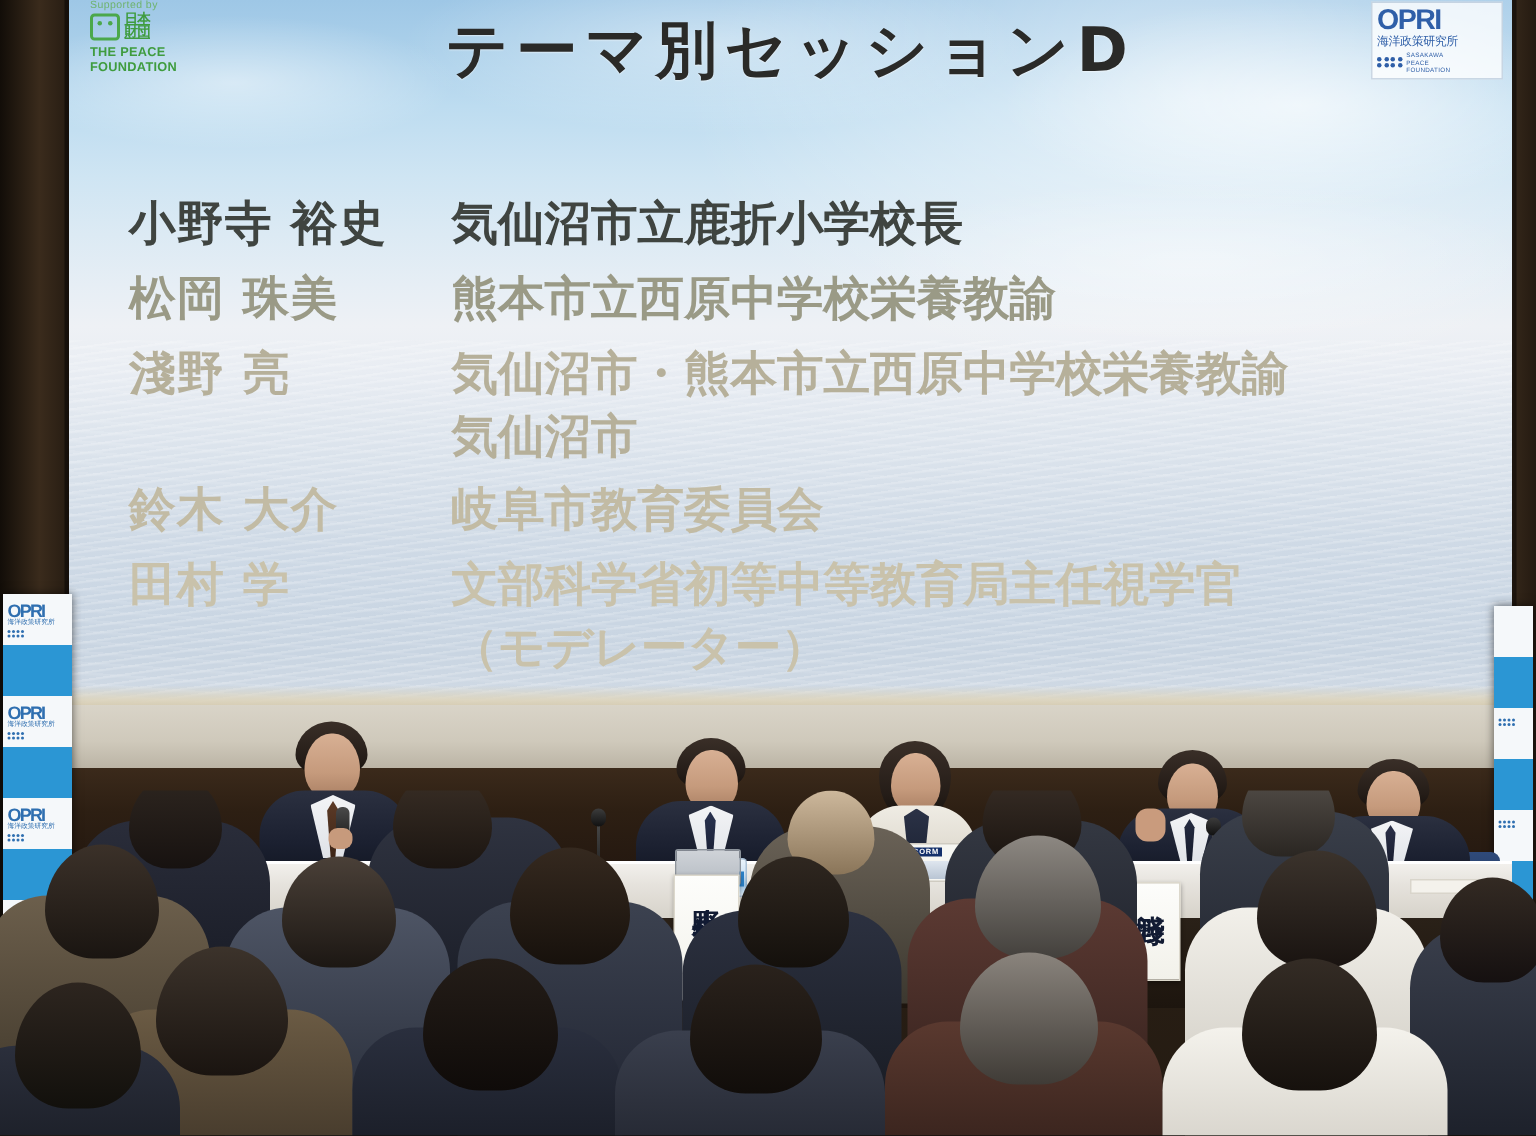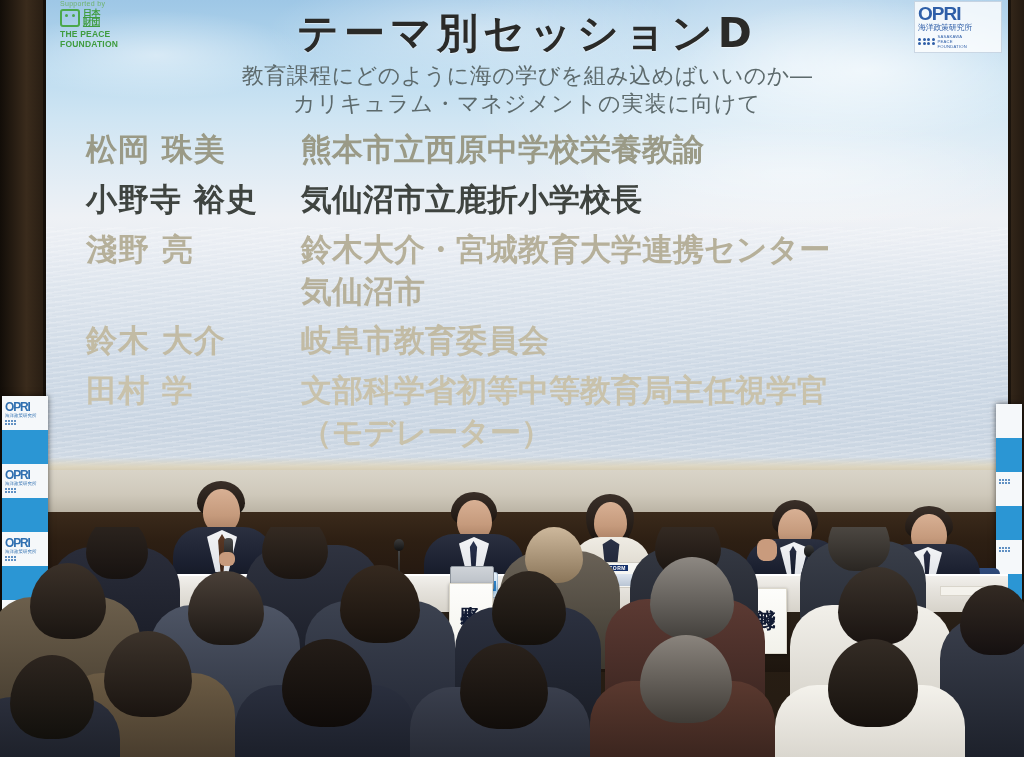--- a/index.html
+++ b/index.html
@@ -389,37 +389,33 @@
         </div>
         <div class="spf-text">
           <div>SASAKAWA</div>
           <div>PEACE</div>
           <div>FOUNDATION</div>
         </div>
       </div>
     </div>
 
     <div class="slide-title">テーマ別セッションD</div>
-    <div class="slide-sub">
-      <div>教育課程にどのように海の学びを組み込めばいいのか―</div>
-      <div class="sub-line2">カリキュラム・マネジメントの実装に向けて</div>
-    </div>
 
     <div class="roster">
+      <div class="roster-row i0">
+        <div class="r-name">小野寺 裕史</div>
+        <div class="r-role">気仙沼市立鹿折小学校長</div>
+      </div>
       <div class="roster-row i1">
         <div class="r-name">松岡 珠美</div>
         <div class="r-role">熊本市立西原中学校栄養教諭</div>
       </div>
-      <div class="roster-row i0">
-        <div class="r-name">小野寺 裕史</div>
-        <div class="r-role">気仙沼市立鹿折小学校長</div>
-      </div>
       <div class="roster-row i2" style="flex-wrap:wrap;">
         <div class="r-name">淺野 亮</div>
-        <div class="r-role">鈴木大介・宮城教育大学連携センター</div>
+        <div class="r-role">気仙沼市・熊本市立西原中学校栄養教諭</div>
         <div class="r-role2">気仙沼市</div>
       </div>
       <div class="roster-row i3" style="">
         <div class="r-name">鈴木 大介</div>
         <div class="r-role">岐阜市教育委員会</div>
       </div>
       <div class="roster-row i4" style="flex-wrap:wrap;">
         <div class="r-name">田村 学</div>
         <div class="r-role">文部科学省初等中等教育局主任視学官</div>
         <div class="r-role2">（モデレーター）</div>

